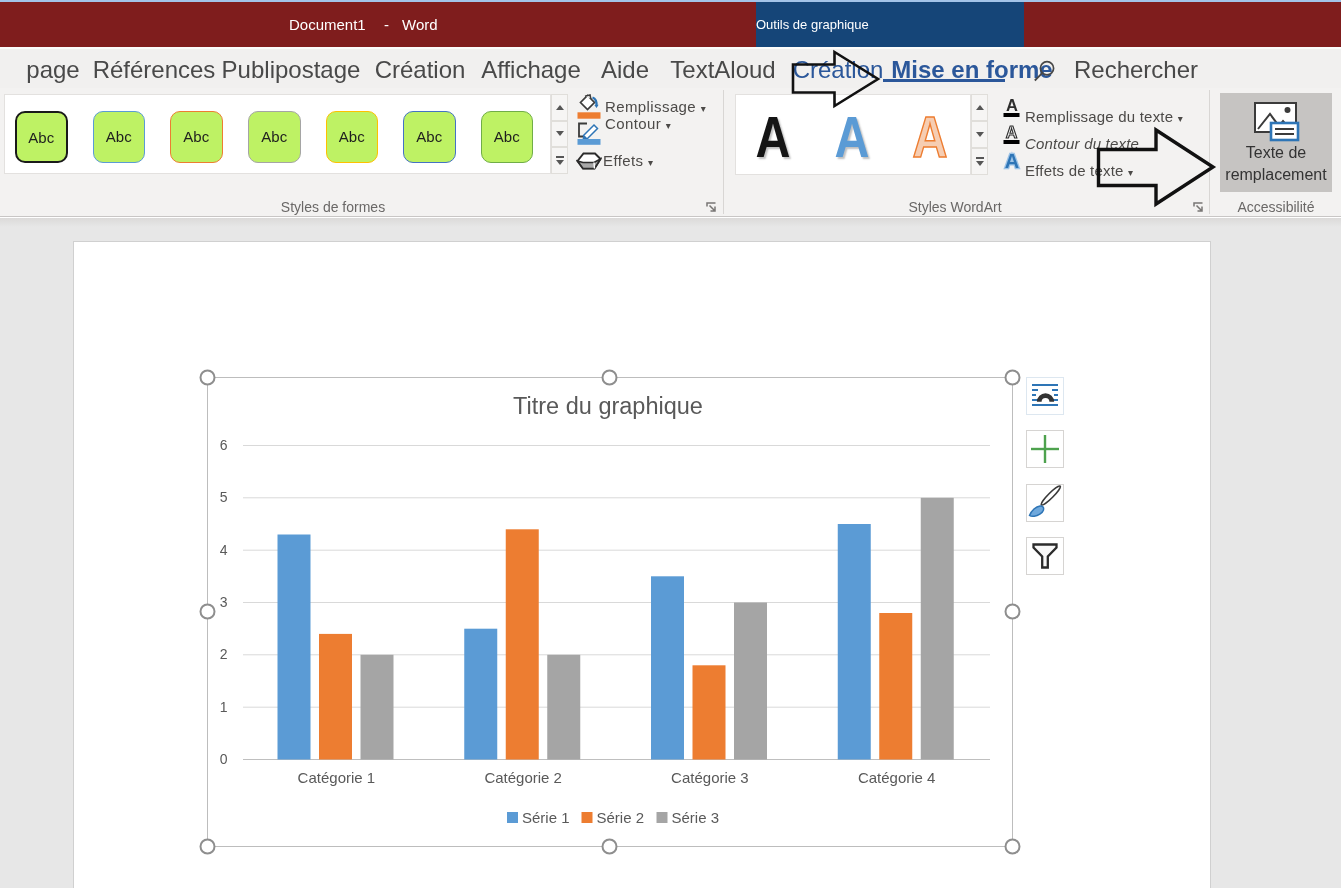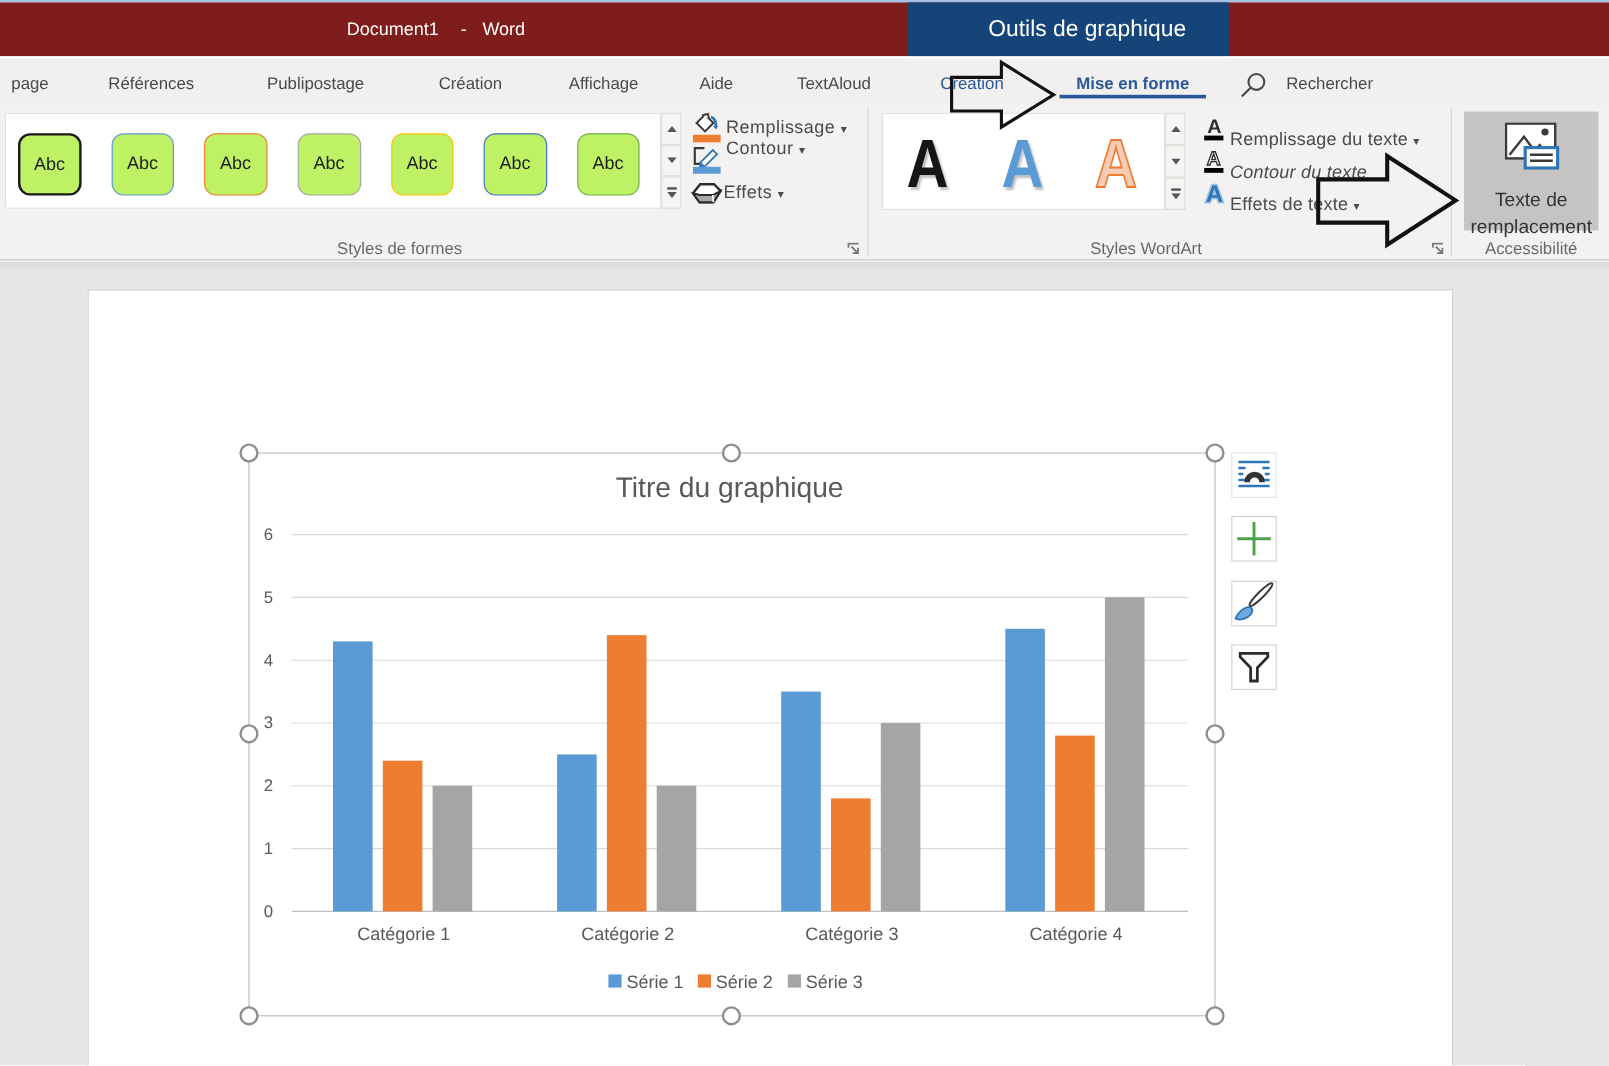--- a/index.html
+++ b/index.html
@@ -9,21 +9,21 @@
 </style>
 </head>
 <body>
 
 <div class="abs" style="left:0;top:0;width:1341px;height:2px;background:#a3c3e8;"></div>
 <div class="abs" style="left:0;top:2px;width:1341px;height:45px;background:#7f1d1d;">
   <div class="abs" style="left:756px;top:0;width:268px;height:45px;background:#154578;"></div>
   <div class="abs" style="left:289px;top:0;height:45px;line-height:45px;color:#fff;font-size:15px;">Document1</div>
   <div class="abs" style="left:384px;top:0;height:45px;line-height:45px;color:#fff;font-size:15px;">-</div>
   <div class="abs" style="left:402px;top:0;height:45px;line-height:45px;color:#fff;font-size:15px;">Word</div>
-  <div class="abs" style="left:756px;top:0;width:300px;height:45px;line-height:45px;text-align:center;color:#fff;font-size:19px;">Outils de graphique</div>
+  <div class="abs" style="left:756px;top:0;width:300px;height:45px;line-height:45px;color:#fff;font-size:13px;">Outils de graphique</div>
 </div>
 
 <div class="abs" style="left:0;top:47px;width:1341px;height:41px;background:#f1f0ef;">
   <div class="abs tab" style="left:25px;" id="t1">page</div>
   <div class="abs tab" style="left:126px;">Références</div>
   <div class="abs tab" style="left:263px;">Publipostage</div>
   <div class="abs tab" style="left:392px;">Création</div>
   <div class="abs tab" style="left:503px;">Affichage</div>
   <div class="abs tab" style="left:597px;">Aide</div>
   <div class="abs tab" style="left:695px;">TextAloud</div>
@@ -31,21 +31,21 @@
   <div class="abs tab" style="left:944px;color:#2b579a;font-weight:bold;">Mise en forme</div>
   <div class="abs" style="left:883px;top:32px;width:122px;height:3px;background:#2b579a;"></div>
   <svg class="abs" style="left:1032px;top:11px;" width="24" height="24" viewBox="0 0 24 24">
       <circle cx="15" cy="10.3" r="6.6" fill="none" stroke="#474747" stroke-width="1.7"></circle>
       <line x1="10.2" y1="15.2" x2="2.8" y2="22.5" stroke="#474747" stroke-width="1.8"></line>
     </svg>
   <div class="abs tab" style="left:1108px;">Rechercher</div>
 </div>
 <div class="abs" style="left:0;top:47px;width:1341px;height:1.5px;background:#fbfbfa;"></div>
 <style>
-  .tab { top:0; height:41px; line-height:45px; font-size:14px; color:#494949; transform:translateX(-50%); white-space:nowrap; }
+  .tab { top:0; height:41px; line-height:45px; font-size:24px; color:#494949; transform:translateX(-50%); white-space:nowrap;margin-left:28px; }
 </style>
 
 <div class="abs" style="left:0;top:88px;width:1341px;height:129px;background:#f3f2f1;border-bottom:1px solid #c8c6c5;">
 </div>
 
 <div class="abs" style="left:4px;top:94px;width:547px;height:80px;background:#fff;border:1px solid #e3e1df;"></div>
 <div class="abs abc" style="left:15px;border:2.2px solid #1a1a1a;">Abc</div>
 <div class="abs abc" style="left:92.5px;border:1.6px solid #5b9bd5;">Abc</div>
 <div class="abs abc" style="left:170px;border:1.6px solid #ed7d31;">Abc</div>
 <div class="abs abc" style="left:248px;border:1.6px solid #a5a5a5;">Abc</div>
@@ -153,21 +153,21 @@
 
 <div class="abs" style="left:1220px;top:93px;width:112px;height:99px;background:#c6c4c2;">
   <svg class="abs" style="left:34px;top:9px;" width="46" height="40" viewBox="0 0 46 40">
     <rect x="1" y="1" width="41" height="29" fill="#fff" stroke="#3b3b3b" stroke-width="2"></rect>
     <circle cx="33.5" cy="8" r="3" fill="#3b3b3b"></circle>
     <path d="M4 27 L16 12 L25 24 L29 19 L36 27" fill="none" stroke="#3b3b3b" stroke-width="2"></path>
     <rect x="17" y="21" width="27" height="17" fill="#fff" stroke="#2e75b6" stroke-width="2.6"></rect>
     <line x1="21" y1="27" x2="40" y2="27" stroke="#3b3b3b" stroke-width="2"></line>
     <line x1="21" y1="32" x2="40" y2="32" stroke="#3b3b3b" stroke-width="2"></line>
   </svg>
-  <div class="abs" style="left:0;top:64px;width:112px;text-align:center;font-size:16px;line-height:22px;color:#333;">Texte de<br>remplacement</div>
+  <div class="abs" style="left:0;top:49px;width:112px;text-align:center;font-size:16px;line-height:22px;color:#333;">Texte de<br>remplacement</div>
 </div>
 
 <svg class="abs" style="left:706px;top:202px;" width="11" height="11" viewBox="0 0 11 11">
     <path d="M1 4.5 V1 H9.5" fill="none" stroke="#787674" stroke-width="1.5"></path>
     <path d="M3.5 3.5 L8.5 8.5 M9 4.5 V9 H4.5" fill="none" stroke="#787674" stroke-width="1.5"></path>
   </svg>
 <svg class="abs" style="left:1193px;top:202px;" width="11" height="11" viewBox="0 0 11 11">
     <path d="M1 4.5 V1 H9.5" fill="none" stroke="#787674" stroke-width="1.5"></path>
     <path d="M3.5 3.5 L8.5 8.5 M9 4.5 V9 H4.5" fill="none" stroke="#787674" stroke-width="1.5"></path>
   </svg>

